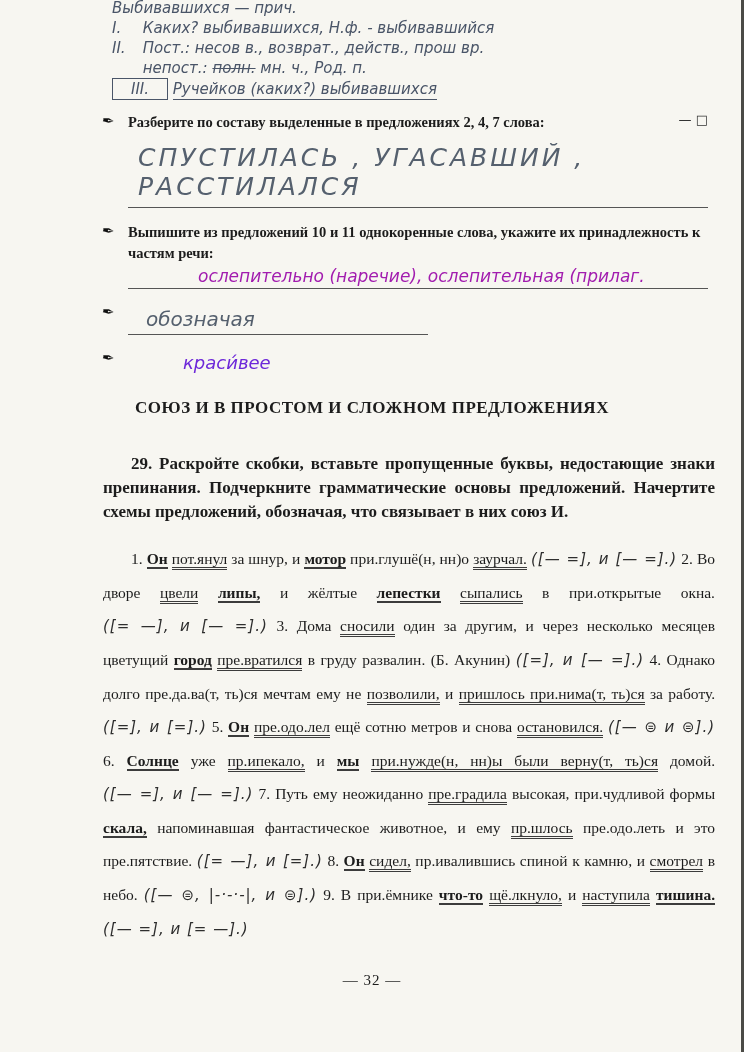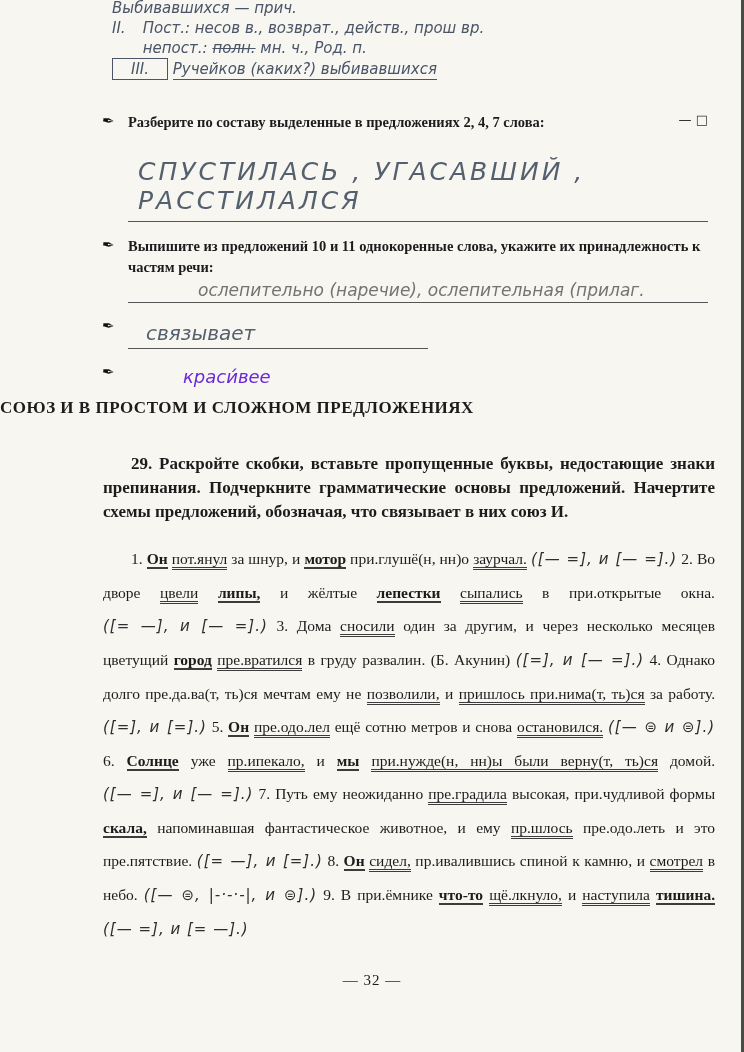--- a/index.html
+++ b/index.html
@@ -46,45 +46,46 @@
   }
   .task-prompt {
     font-weight:bold; font-size:14.5px; line-height:21px;
   }
   .margin-note { float:right; font-size:13px; color:#333; }
   .answer-big {
     display:block;
     font-size:25px; letter-spacing:3px; color:#55606e;
     border-bottom:1px solid #555;
     padding:8px 0 6px 10px;
-    margin-top:16px;
+    margin-top:2px;
   }
   .answer-inline {
     display:block;
-    font-size:17px; color:#737373;
+    font-size:17px; color:#a21caf;
     border-bottom:1px solid #555;
     padding:2px 0 2px 70px;
     font-style:italic;
   }
   .answer-mid {
     display:block;
     font-size:20px; color:#55606e;
     border-bottom:1px solid #555;
     padding:4px 0 3px 18px;
     max-width:300px;
   }
   .answer-plain {
     display:block;
     font-size:18px; color:#6d28d9;
     padding:3px 0 0 55px;
   }
 
   
   .section-title {
     position:absolute; left:0; top:398px; width:744px;
+    text-align:center;
     font-weight:bold; font-size:17px;
     letter-spacing:0.5px;
   }
   .exercise-instructions {
     position:absolute; left:103px; top:452px; width:612px;
     font-weight:bold; font-size:17px; line-height:24px;
     text-align:justify;
     text-indent:28px;
   }
   .exercise-body {
@@ -112,20 +113,24 @@
   }
 </style>
 </head>
 <body>
 
 <div class="page">
 
   <div class="hw-top hw">
     <div class="hw-line">Выбивавшихся — прич.</div>
     <div class="hw-line">
+      <span class="roman">I.</span>
+      <span>Каких? выбивавшихся, Н.ф. - выбивавшийся</span>
+    </div>
+    <div class="hw-line">
       <span class="roman">II.</span>
       <span>Пост.: несов в., возврат., действ., прош вр.</span>
     </div>
     <div class="hw-line">
       <span class="roman"></span>
       <span>непост.:</span>
       <span class="struck">полн.</span>
       <span>мн. ч., Род. п.</span>
     </div>
     <div class="hw-line">
@@ -144,21 +149,21 @@
     </div>
 
     <div class="task">
       <span class="pen-icon">✒</span>
       <span class="task-prompt">Выпишите из предложений 10 и 11 однокоренные слова, укажите их принадлежность к частям речи:</span>
       <span class="answer-inline hw">ослепительно (наречие), ослепительная (прилаг.</span>
     </div>
 
     <div class="task">
       <span class="pen-icon">✒</span>
-      <span class="answer-mid hw">связывает</span>
+      <span class="answer-mid hw">обозначая</span>
     </div>
 
     <div class="task">
       <span class="pen-icon">✒</span>
       <span class="answer-plain hw">краси́вее</span>
     </div>
 
   </div>
 
   <div class="section-title">СОЮЗ И В ПРОСТОМ И СЛОЖНОМ ПРЕДЛОЖЕНИЯХ</div>

